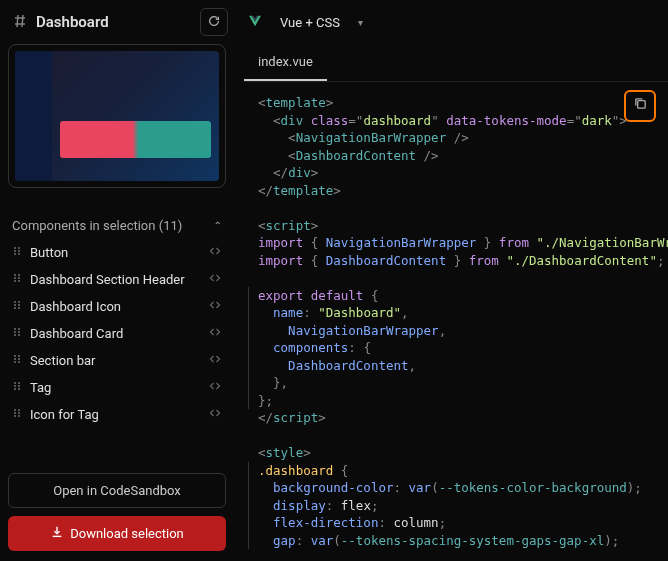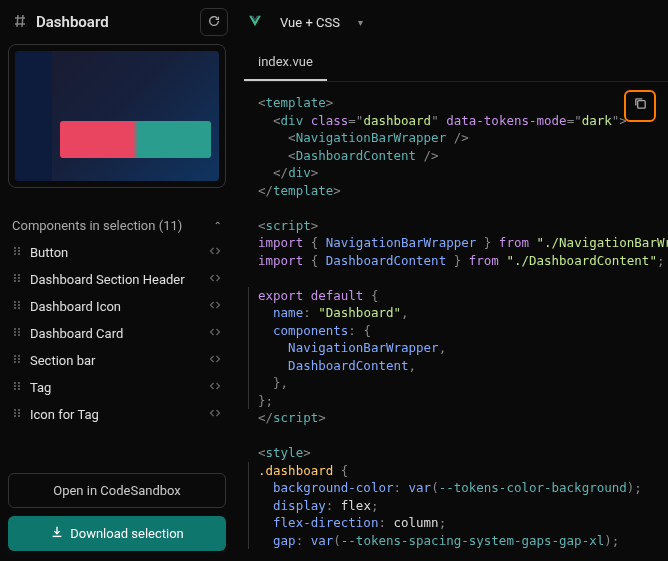--- a/index.html
+++ b/index.html
@@ -146,21 +146,21 @@
   display: flex;
   align-items: center;
   justify-content: center;
   gap: 6px;
 }
 .btn-secondary {
   border: 1px solid #333;
   color: #ccc;
 }
 .btn-primary {
-  background: #0f766e;
+  background: #b91c1c;
   color: #fff;
 }
 .right-panel {
   flex: 1;
   display: flex;
   flex-direction: column;
   padding-left: 10px;
   overflow: hidden;
   justify-content: center;
 }
@@ -409,22 +409,22 @@
 </span><span class="code-line">    <span class="c-punc">&lt;</span><span class="c-tag">DashboardContent</span> <span class="c-punc">/&gt;</span>
 </span><span class="code-line">  <span class="c-punc">&lt;/</span><span class="c-tag">div</span><span class="c-punc">&gt;</span>
 </span><span class="code-line"><span class="c-punc">&lt;/</span><span class="c-tag">template</span><span class="c-punc">&gt;</span>
 </span><span class="code-line">
 </span><span class="code-line"><span class="c-punc">&lt;</span><span class="c-tag">script</span><span class="c-punc">&gt;</span>
 </span><span class="code-line"><span class="c-import">import</span> <span class="c-punc">{</span> <span class="c-id">NavigationBarWrapper</span> <span class="c-punc">}</span> <span class="c-import">from</span> <span class="c-str">"./NavigationBarWrap</span>
 </span><span class="code-line"><span class="c-import">import</span> <span class="c-punc">{</span> <span class="c-id">DashboardContent</span> <span class="c-punc">}</span> <span class="c-import">from</span> <span class="c-str">"./DashboardContent"</span><span class="c-punc">;</span>
 </span><span class="code-line">
 </span><span class="code-line indent-bar"><span class="c-import">export</span> <span class="c-import">default</span> <span class="c-punc">{</span>
 </span><span class="code-line indent-bar">  <span class="c-prop">name</span><span class="c-punc">:</span> <span class="c-str">"Dashboard"</span><span class="c-punc">,</span>
+</span><span class="code-line indent-bar">    <span class="c-id">NavigationBarWrapper</span><span class="c-punc">,</span>
 </span><span class="code-line indent-bar">  <span class="c-prop">components</span><span class="c-punc">:</span> <span class="c-punc">{</span>
-</span><span class="code-line indent-bar">    <span class="c-id">NavigationBarWrapper</span><span class="c-punc">,</span>
 </span><span class="code-line indent-bar">    <span class="c-id">DashboardContent</span><span class="c-punc">,</span>
 </span><span class="code-line indent-bar">  <span class="c-punc">},</span>
 </span><span class="code-line indent-bar"><span class="c-punc">};</span>
 </span><span class="code-line"><span class="c-punc">&lt;/</span><span class="c-tag">script</span><span class="c-punc">&gt;</span>
 </span><span class="code-line">
 </span><span class="code-line"><span class="c-punc">&lt;</span><span class="c-tag">style</span><span class="c-punc">&gt;</span>
 </span><span class="code-line indent-bar"><span class="c-val">.dashboard</span> <span class="c-punc">{</span>
 </span><span class="code-line indent-bar">  <span class="c-prop">background-color</span><span class="c-punc">:</span> <span class="c-id">var</span><span class="c-punc">(</span><span class="c-var">--tokens-color-background</span><span class="c-punc">);</span>
 </span><span class="code-line indent-bar">  <span class="c-prop">display</span><span class="c-punc">:</span> <span class="c-txt">flex</span><span class="c-punc">;</span>
 </span><span class="code-line indent-bar">  <span class="c-prop">flex-direction</span><span class="c-punc">:</span> <span class="c-txt">column</span><span class="c-punc">;</span>

